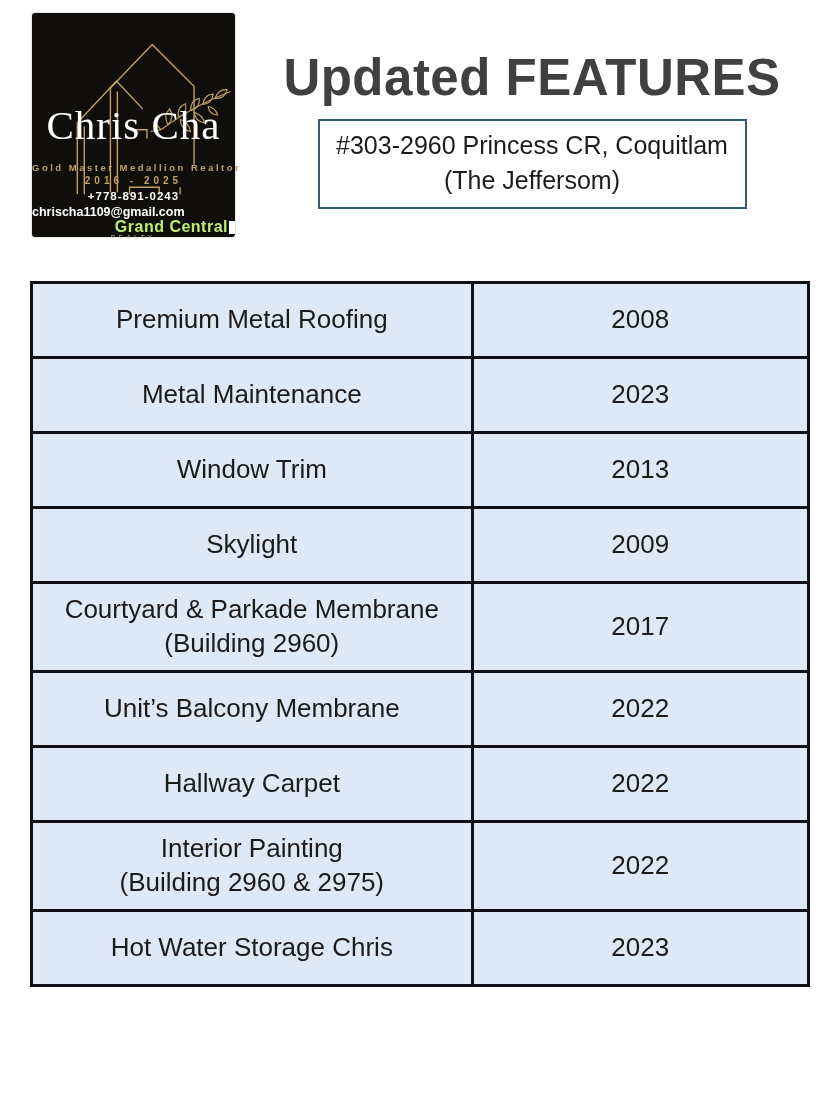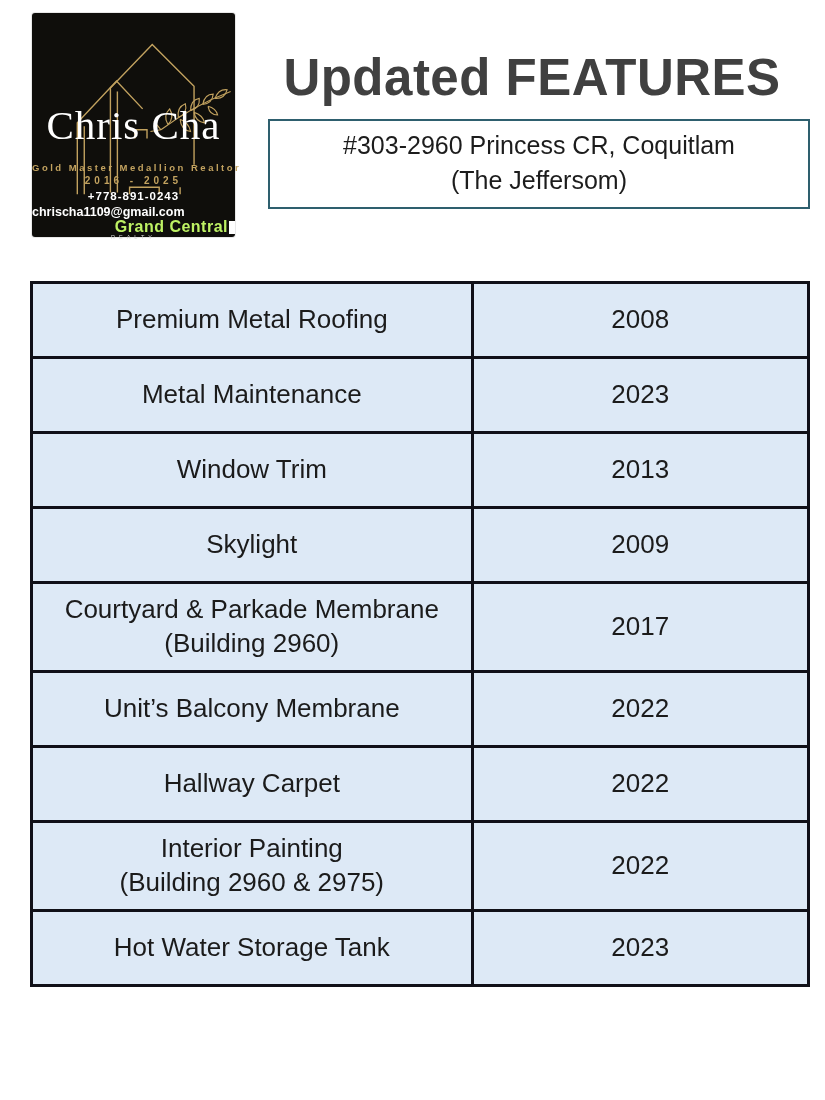--- a/index.html
+++ b/index.html
@@ -69,21 +69,21 @@
 
   
   .header-right { position: absolute; left: 268px; top: 50px; width: 528px; }
   .page-title {
     text-align: center;
     font-size: 51px; font-weight: 700; color: #404040;
     line-height: 1.1; white-space: nowrap; letter-spacing: 0.5px;
   }
   .address-box {
     box-sizing: border-box;
-    width: 542px; margin: 13px auto 1px;
+    width: 429px; margin: 13px auto 1px;
     border: 2px solid var(--address-border, #2e5f6e);
     background: #ffffff;
     padding: 7px 4px 9px;
     text-align: center;
     font-size: 25px; color: #1c1c1c; line-height: 1.4;
   }
 
   
   .features-table {
     position: absolute; left: 30px; top: 281px;
@@ -179,19 +179,19 @@
         </tr>
         <tr>
           <td class="feature-cell">Hallway Carpet</td>
           <td class="year-cell">2022</td>
         </tr>
         <tr>
           <td class="feature-cell">Interior Painting<br>(Building 2960 &amp; 2975)</td>
           <td class="year-cell">2022</td>
         </tr>
         <tr>
-          <td class="feature-cell">Hot Water Storage Tank</td>
+          <td class="feature-cell">Hot Water Storage Chris</td>
           <td class="year-cell">2023</td>
         </tr>
       </tbody>
   </table>
 
 </div>
 
 </body></html>

